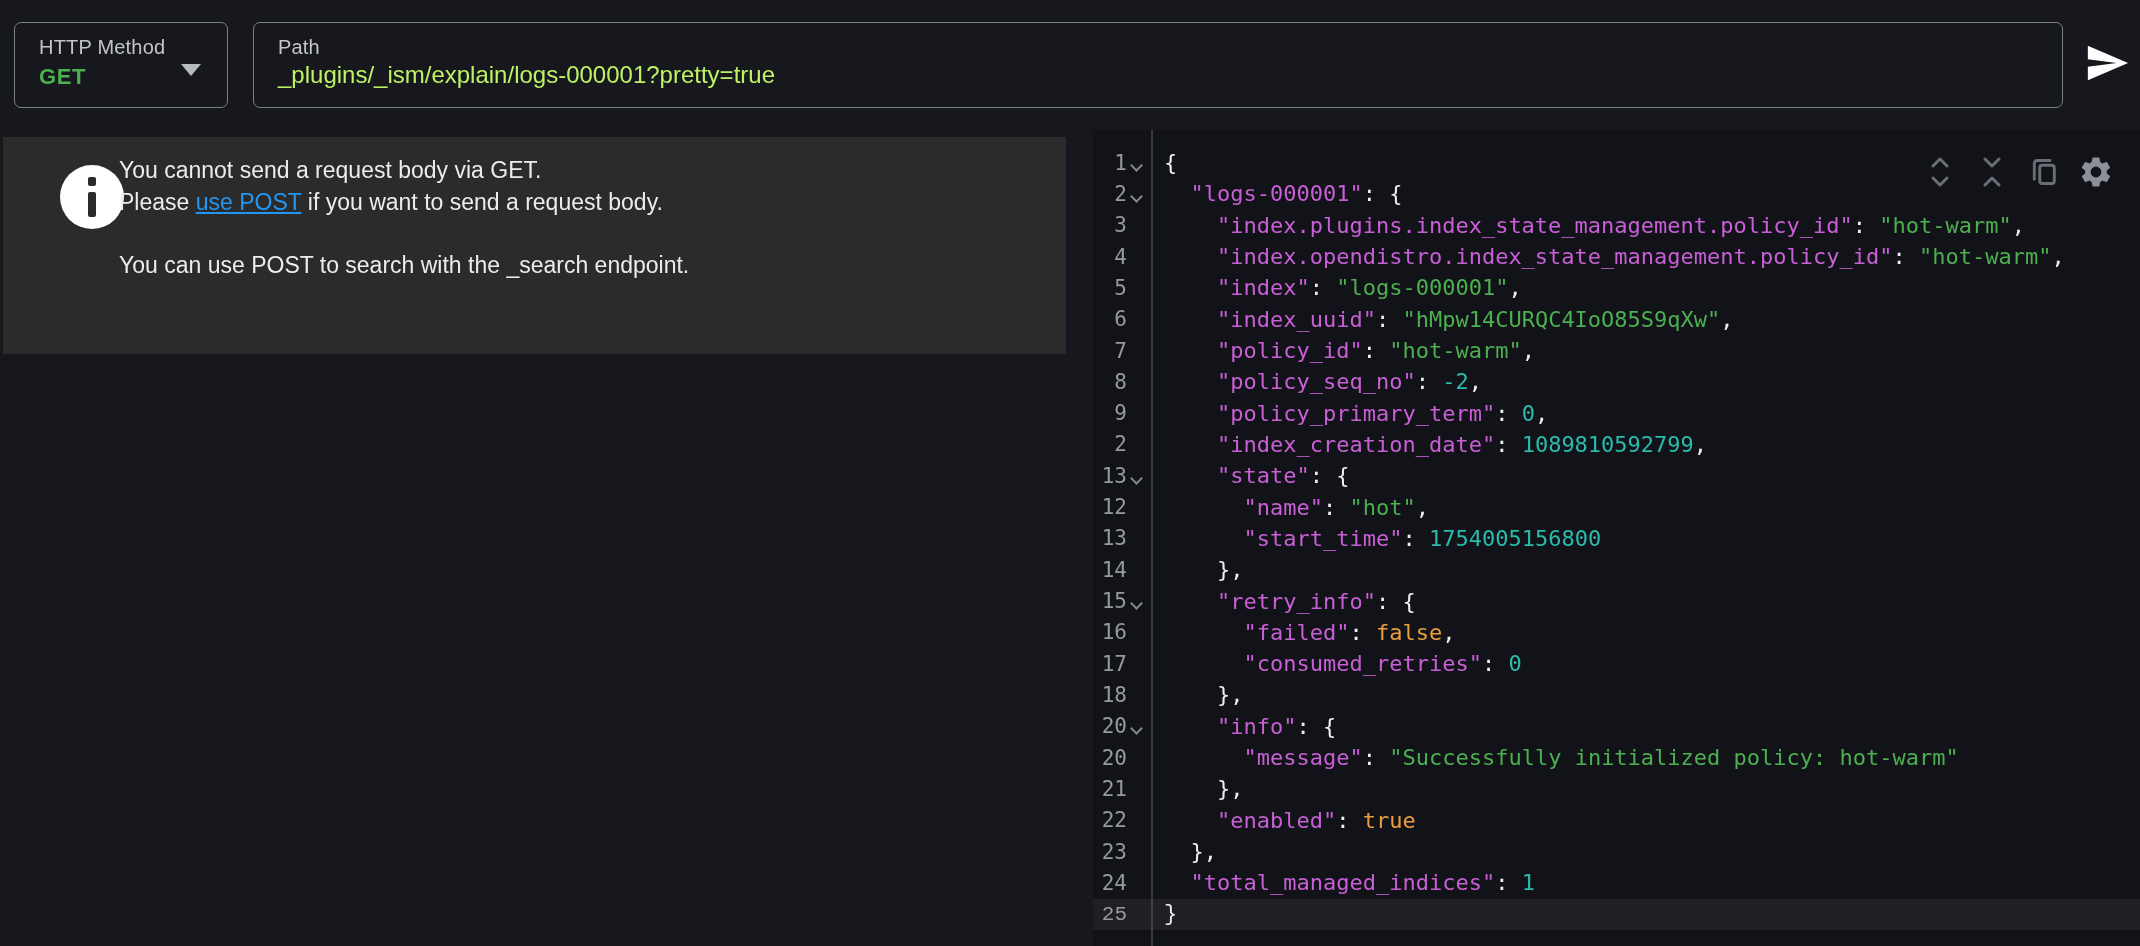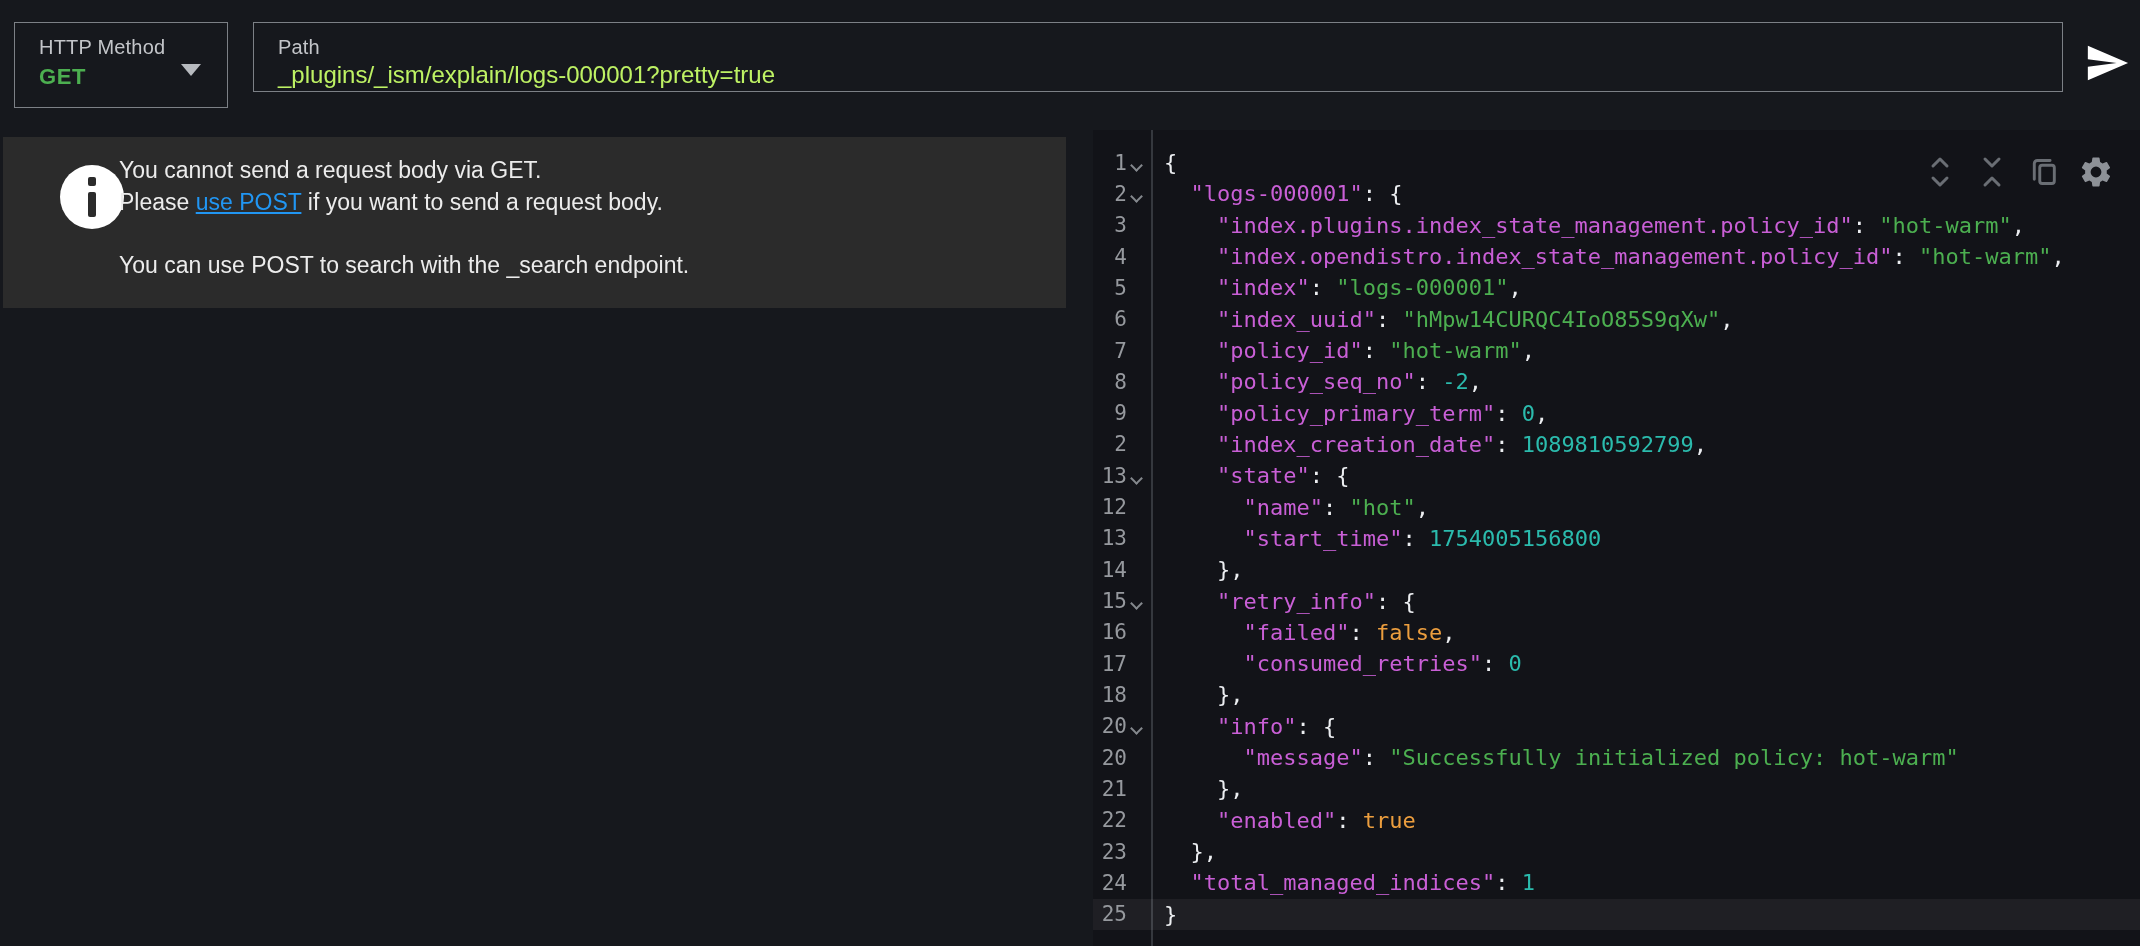--- a/index.html
+++ b/index.html
@@ -4,25 +4,25 @@
 <style>
   * { box-sizing: border-box; }
   html,body { margin:0; padding:0; }
   body {
     width:2140px; height:946px; position:relative; overflow:hidden;
     background:#16181d; font-family:"Liberation Sans", sans-serif;
   }
 
   
   .field {
-    position:absolute; border:1px solid #7c8086; border-radius:0;
+    position:absolute; border:1px solid #7c8086; border-radius:7px;
     background:transparent;
   }
   .method-box { left:14px; top:22px; width:214px; height:86px; cursor:pointer; }
-  .path-box   { left:253px; top:22px; width:1810px; height:70px; cursor:text; }
+  .path-box   { left:253px; top:22px; width:1810px; height:86px; cursor:text; }
   .field-label {
     position:absolute; left:24px; top:13px; font-size:20px; color:#c3c5c9;
     letter-spacing:.2px; white-space:nowrap;
   }
   .method-value {
     position:absolute; left:24px; top:41px; font-size:22px; font-weight:bold;
     color:#4caf50; letter-spacing:.6px;
   }
   .path-value {
     position:absolute; left:24px; top:38px; font-size:24px; color:#bef264;
@@ -33,21 +33,21 @@
     border-left:10px solid transparent; border-right:10px solid transparent;
     border-top:12px solid #b7babf;
   }
   .send-btn {
     position:absolute; left:2080px; top:36px; width:54px; height:54px;
     display:flex; align-items:center; justify-content:center; cursor:pointer;
   }
 
   
   .notice {
-    position:absolute; left:3px; top:137px; width:1063px; height:171px;
+    position:absolute; left:3px; top:137px; width:1063px; height:217px;
     background:#2b2b2b; border-radius:0;
   }
   .info-icon { position:absolute; left:57px; top:28px; width:64px; height:64px;
     background:#ffffff; border-radius:50%; }
   .info-icon .dot { position:absolute; left:28px; top:12px; width:8px; height:9px;
     background:#2b2b2b; border-radius:2px; }
   .info-icon .bar { position:absolute; left:28px; top:27px; width:8px; height:25px;
     background:#2b2b2b; border-radius:2px; }
   .notice-text {
     position:absolute; left:116px; top:18px; font-size:23px; line-height:31.5px;
@@ -59,21 +59,21 @@
   
   .editor {
     position:absolute; left:1093px; top:130px; width:1047px; height:816px;
     background:#121318; font-family:"DejaVu Sans Mono", monospace; font-size:22px;
   }
   .gutter-border {
     position:absolute; left:58px; top:0; width:2px; height:100%; background:#35383e;
   }
   .lines { position:absolute; left:0; top:17px; width:100%; }
   .line { display:flex; height:31.32px; align-items:center; }
-  .line.active { background:rgba(255,255,255,0.055); }
+  .line.active { background:rgba(255,255,255,0.055);font-family:Liberation Mono, monospace; }
   .gutter {
     width:58px; flex:none; text-align:right; padding-right:24px;
     color:#96999e; font-size:21px; position:relative;
   }
   .fold { position:absolute; left:37px; top:9px; width:14px; height:14px; cursor:pointer; }
   .fold::after {
     content:""; position:absolute; left:2px; top:1px; width:7px; height:7px;
     border-right:2px solid #84888d; border-bottom:2px solid #84888d;
     transform:rotate(45deg);
   }

